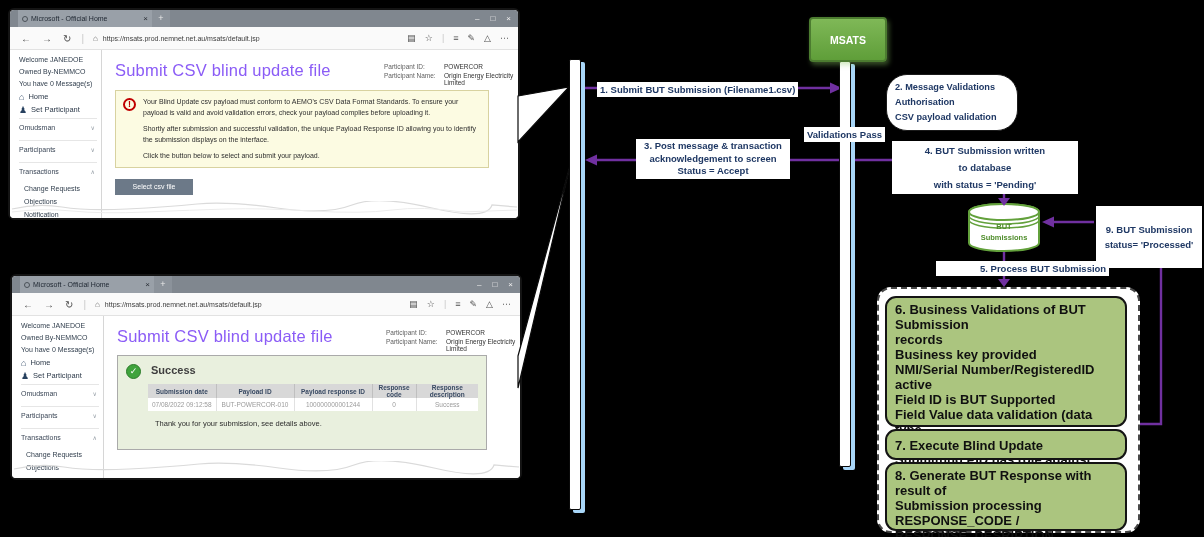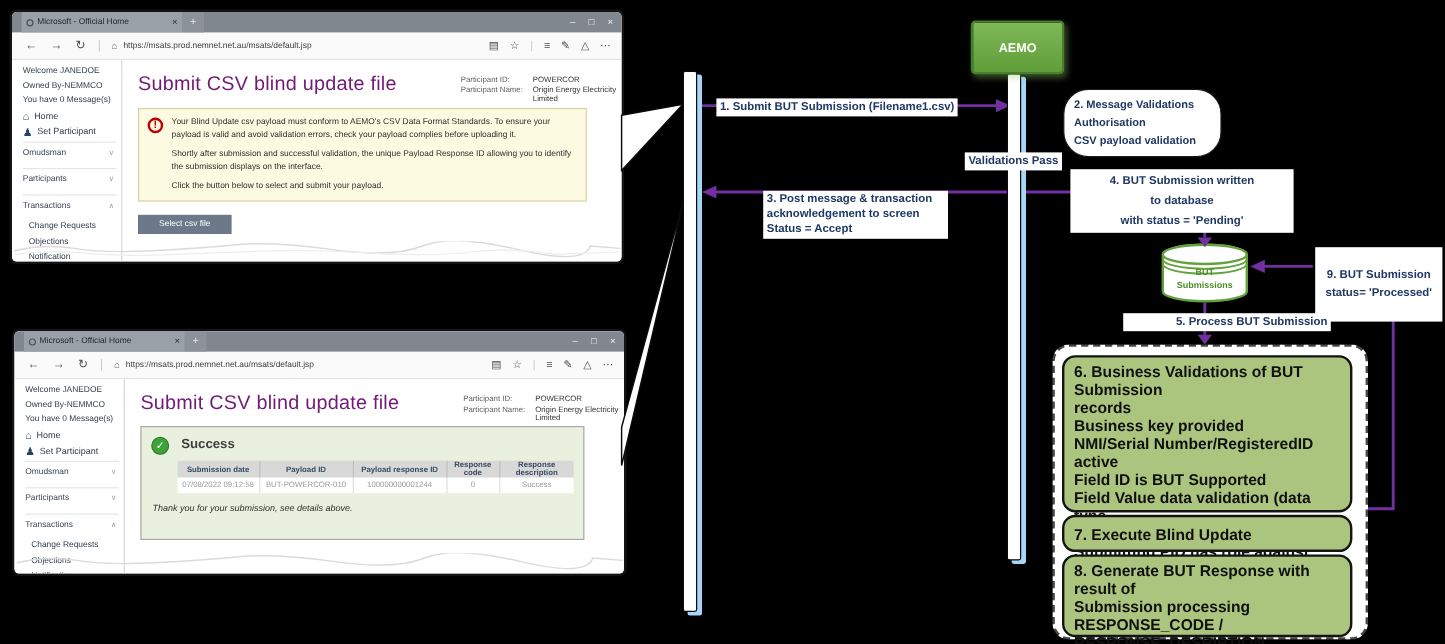--- a/index.html
+++ b/index.html
@@ -35,21 +35,21 @@
           line-height:10px; color:#33404f; flex:none; }
   .snav .wl { margin-bottom:2px; white-space:nowrap; }
   .irow { display:flex; align-items:center; gap:4px; margin:3px 0; font-size:7.5px; color:#2d3a4a; }
   .irow .sico { color:#27415f; font-size:9px; }
   .grp { display:flex; justify-content:space-between; align-items:center; padding:4px 2px 4px 0;
          border-top:1px solid #E6E6E6; margin-top:3px; color:#3a4656; }
   .grp .chev { color:#98a0a8; font-size:6px; }
   .sub { padding:3px 0 0 5px; color:#3c4document affect6; white-space:nowrap; }
 
   .main { flex:1; position:relative; padding:11px 0 0 13px; }
-  .ptitle { font-size:16.5px; color:#701a75; font-weight:400; letter-spacing:.2px; }
+  .ptitle { font-size:16.5px; color:#8b5cf6; font-weight:400; letter-spacing:.2px; }
   .pinfo { position:absolute; left:282px; top:13px; display:grid; grid-template-columns:60px auto;
            row-gap:2px; font-size:6.5px; }
   .pinfo .pl { color:#5f5f5f; }
   .pinfo .pv { color:#333; }
 
   .notice { margin-top:10px; width:374px; background:#FCFBE2; border:1px solid #D8D2A0;
             padding:6px 8px 5px 27px; position:relative; font-size:7px; line-height:1.5; color:#2e2e2e; }
   .notice p { margin-bottom:6px; }
   .warn { position:absolute; left:7px; top:7px; width:13px; height:13px; border:2px solid #C00000;
           border-radius:50%; color:#C00000; font-weight:bold; font-size:9px; text-align:center; line-height:9px; }
@@ -58,42 +58,42 @@
 
   .spanel { margin-top:9px; width:370px; min-height:95px; background:#E9F0DE; border:1px solid #AAAAAA;
             position:relative; padding:8px 9px 8px 9px; }
   .sicon { position:absolute; left:8px; top:8px; width:15px; height:15px; border-radius:50%;
            background:#3FA33C; border:1px solid #2c7c2a; color:#fff; font-size:9px; line-height:13px; text-align:center; }
   .stitle { margin-left:24px; font-size:11px; font-weight:bold; color:#3e3e3e; }
   .stable { margin:8px 0 0 21px; width:330px; border-collapse:collapse; font-size:6.5px; table-layout:fixed; }
   .stable th { background:#D8D8D8; color:#394a63; font-weight:bold; height:13px; border-left:1px solid #bfbfbf; }
   .stable td { background:#fff; color:#9b9b9b; height:13px; text-align:center; border-left:1px solid #e1e1e1; }
   .stable th:first-child, .stable td:first-child { border-left:none; }
-  .thanks { margin:8px 0 0 0; font-size:7.5px; color:#2d2d2d;font-style:italic; }
+  .thanks { margin:8px 0 0 28px; font-size:7.5px; color:#2d2d2d; }
 
   .torn { position:absolute; bottom:3px; left:0; }
 
   
   svg.lay { position:absolute; left:0; top:0; pointer-events:none; }
   .actor { position:absolute; color:#fff; font-weight:bold; font-size:10.5px; text-align:center;
            border-radius:4px; display:flex; align-items:center; justify-content:center; white-space:pre-line; line-height:14px; }
   #msats { left:538px; top:14px; width:82px; height:46px; background:linear-gradient(#61A2DA,#4182BC);
            border:2px solid #2D6CA6; box-shadow:2px 3px 5px rgba(120,180,235,.45); }
   #aemo  { left:809px; top:17px; width:78px; height:45px; background:linear-gradient(#7FB857,#5F9E39);
            border:2px solid #4C7C30; box-shadow:2px 3px 5px rgba(140,200,100,.4); }
   .lifebar { position:absolute; width:12px; background:#fff; border:1.5px solid #0a0a0a; border-radius:2px;
              box-shadow:4px 3px 0 #A8D6F8; }
   #bar-msats { left:569px; top:59px; height:451px; }
   #bar-aemo  { left:839px; top:61px; height:406px; }
 
   .dlabel { position:absolute; background:#fff; color:#1F3864; font-weight:bold; font-size:9.5px;
             white-space:pre-line; line-height:13px; padding:1px 3px; }
   #lbl1 { left:597px; top:82px; }
   #lblvp { left:804px; top:127px; }
-  #lbl3 { left:636px; top:139px; width:154px; text-align:left; line-height:12.5px;margin-top:20px; }
+  #lbl3 { left:636px; top:139px; width:154px; text-align:center; line-height:12.5px; }
   #lbl2 { left:886px; top:74px; width:132px; border:1.5px solid #1a1a1a; border-radius:21px;
           padding:5px 8px; line-height:15px; font-size:9.2px; }
   #lbl4 { left:892px; top:141px; width:186px; text-align:center; line-height:17px; }
   #lbl9 { left:1096px; top:206px; width:106px; text-align:center; line-height:15px; padding:16px 0; }
   #lbl5 { left:936px; top:261px;padding-left:44px; }
   #dblbl { left:969px; top:220px; width:70px; text-align:center; background:transparent;
            color:#4F8D2B; font-size:7.5px; line-height:11px; }
 
   .dashedbox { position:absolute; left:877px; top:287px; width:263px; height:246px; background:#fff;
                border:2px dashed #474747; border-radius:14px; }
@@ -318,21 +318,21 @@
     <line x1="1004" y1="252" x2="1004" y2="279" stroke="#7030A0" stroke-width="2.4"></line>
     <polygon points="998,279 1010,279 1004,287" fill="#7030A0"></polygon>
 
     <line x1="1094" y1="222" x2="1053" y2="222" stroke="#7030A0" stroke-width="2.4"></line>
     <polygon points="1054,216.5 1054,227.5 1042,222" fill="#7030A0"></polygon>
     <polyline points="1139,424 1161,424 1161,239" fill="none" stroke="#7030A0" stroke-width="2.4"></polyline>
   </svg>
 
   <div class="lifebar" id="bar-msats"></div>
   <div class="lifebar" id="bar-aemo"></div>
-  <div class="actor" id="aemo">AEMO</div>
+  <div class="actor" id="aemo">MSATS</div>
 
   <div class="dlabel" id="lbl1">1. Submit BUT Submission (Filename1.csv)</div>
   <div class="dlabel" id="lblvp">Validations Pass</div>
   <div class="dlabel" id="lbl2">2. Message Validations
 Authorisation
 CSV payload validation</div>
   <div class="dlabel" id="lbl3">3. Post message &amp; transaction
 acknowledgement to screen
 Status = Accept</div>
   <div class="dlabel" id="lbl4">4. BUT Submission written

